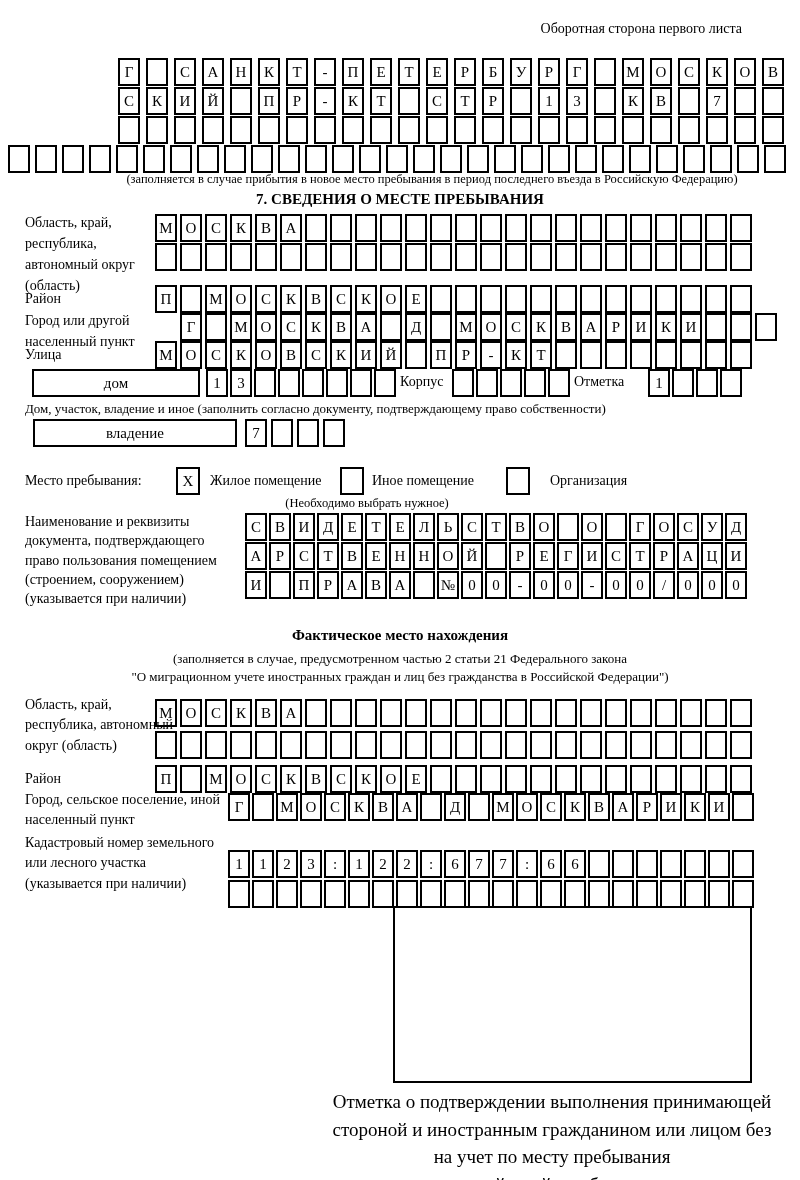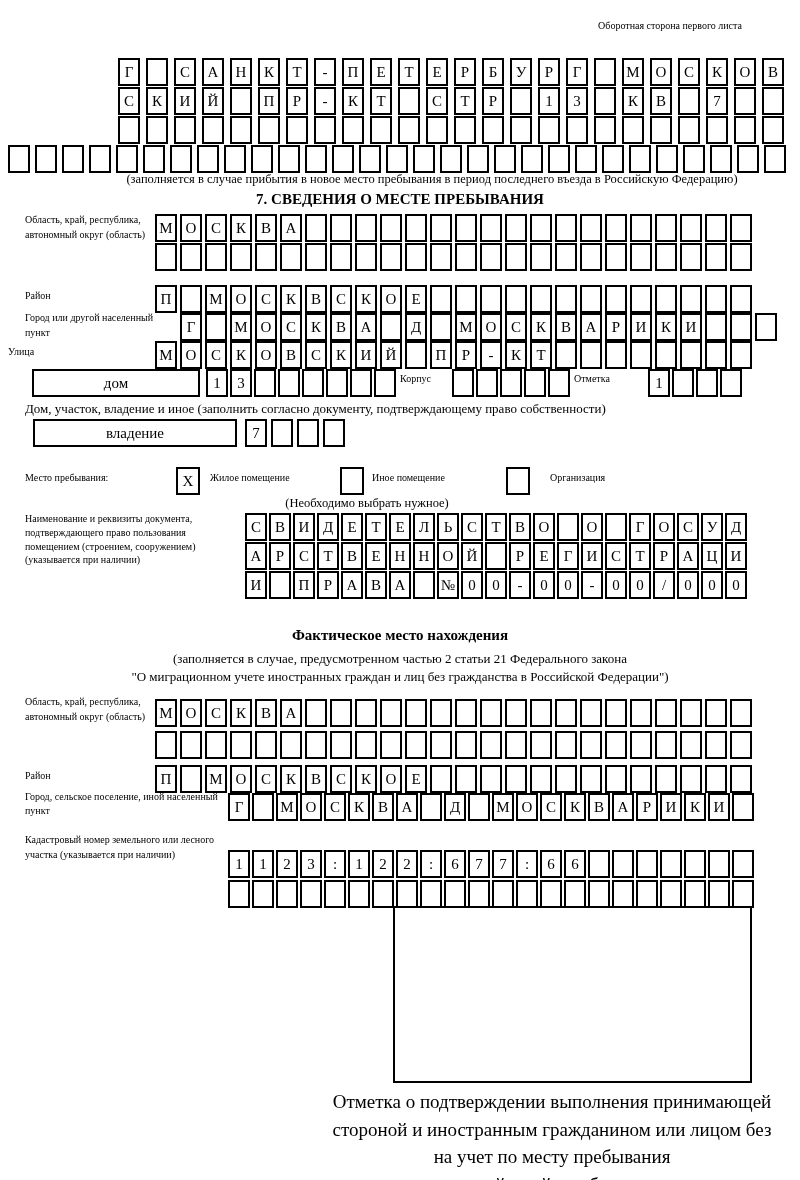--- a/index.html
+++ b/index.html
@@ -1,19 +1,19 @@
 <!DOCTYPE html>
 <html><head>
 <meta charset="utf-8">
 <style>
   html,body{margin:0;padding:0;background:#fff;}
   body{font-family:"Liberation Serif","DejaVu Serif",serif;color:#000;}
   .page{position:relative;width:800px;height:1180px;background:#fff;overflow:hidden;}
   .abs{position:absolute;}
-  .lbl{font-size:10px;line-height:1.5;}
+  .lbl{font-size:14px;line-height:1.5;}
   .cap{font-size:12.5px;padding-left:32px;}
   .cap13{font-size:13px;}
   .title{font-size:15px;font-weight:bold;text-align:center;width:100%;}
   .center{text-align:center;}
   .cells{display:flex;}
   .cell{flex:0 0 auto;box-sizing:content-box;width:18px;height:24px;border:2px solid #000;
         margin-right:6px;display:flex;align-items:center;justify-content:center;
         font-size:15px;line-height:1;}
   .g5 .cell{margin-right:5px;}
   .g4 .cell{margin-right:4px;}
@@ -249,21 +249,21 @@
       <span class="cell">А</span>
       <span class="cell">Р</span>
       <span class="cell">И</span>
       <span class="cell">К</span>
       <span class="cell">И</span>
       <span class="cell"></span>
       <span class="cell"></span>
       <span class="cell"></span>
     </div>
 
-  <div class="abs lbl" style="left:8px;top:344px;">Улица</div>
+  <div class="abs lbl" style="left:25px;top:344px;">Улица</div>
   <div class="abs cells g3" style="left:155px;top:341px;">
       <span class="cell">М</span>
       <span class="cell">О</span>
       <span class="cell">С</span>
       <span class="cell">К</span>
       <span class="cell">О</span>
       <span class="cell">В</span>
       <span class="cell">С</span>
       <span class="cell">К</span>
       <span class="cell">И</span>

